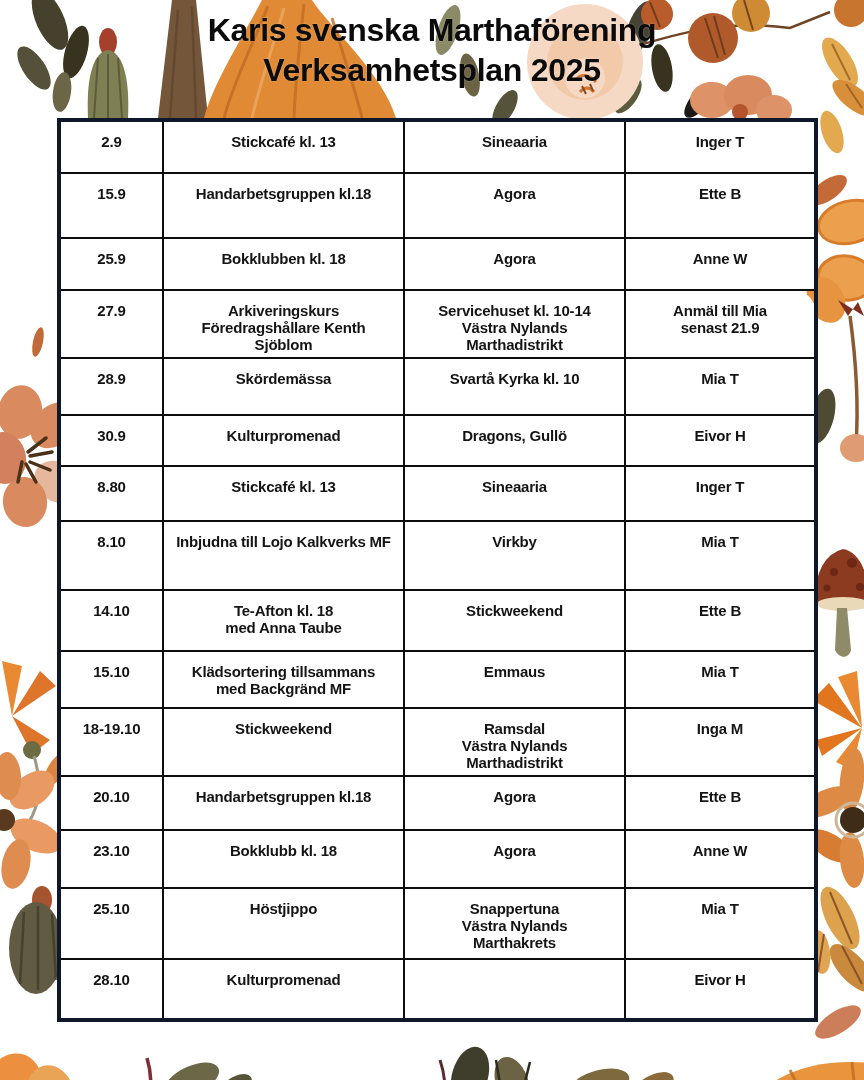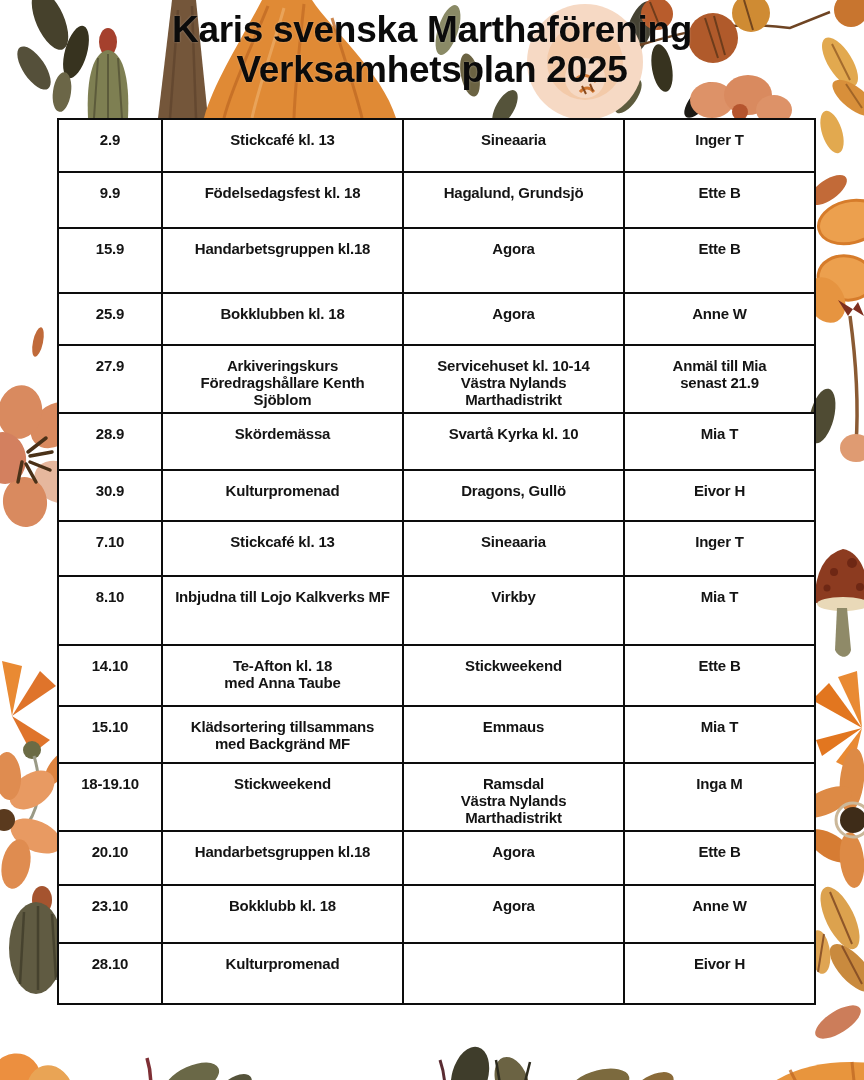--- a/index.html
+++ b/index.html
@@ -1,24 +1,24 @@
 <!DOCTYPE html>
 <html><head>
 <meta charset="utf-8">
 <style>
   html,body{margin:0;padding:0;background:#ffffff;width:864px;height:1080px;overflow:hidden;
     font-family:"Liberation Sans",sans-serif;}
   .page{position:relative;width:864px;height:1080px;background:#ffffff;}
   svg.bg{position:absolute;left:0;top:0;z-index:0;}
   .title{position:absolute;left:0;top:10px;width:864px;text-align:center;z-index:3;
-    color:#0b0b0b;font-weight:700;line-height:40px;font-size:37px;letter-spacing:-0.3px;}
+    color:#0b0b0b;font-weight:700;line-height:40px;font-size:32px;letter-spacing:-0.3px;}
   .title div{text-shadow:0 0 2px rgba(255,255,255,.35);}
   table.plan{position:absolute;left:57px;top:118px;z-index:2;border-collapse:collapse;
     width:757px;table-layout:fixed;background:transparent;}
-  table.plan{border:2px solid #0f172a;}
+  table.plan{border:4px solid #0f172a;}
   table.plan td{border:2px solid #0d0d0d;background:#ffffff;vertical-align:top;
     text-align:center;padding:11px 4px 2px 4px;font-weight:700;font-size:15px;
     line-height:17px;color:#141414;white-space:pre-line;letter-spacing:-0.2px;}
   td.small{font-size:13px;line-height:15px;padding-top:13px;margin-top:25px;}
   td.lower{padding-top:24px;}
   td.gap2{line-height:21px;border-radius:23px;}
 </style>
 </head>
 <body>
 
@@ -202,26 +202,20 @@
         <col style="width:221px">
         <col style="width:191px">
       </colgroup>
     <tbody>
       <tr style="height:53px">
         <td>2.9</td>
         <td>Stickcafé kl. 13</td>
         <td>Sineaaria</td>
         <td>Inger T</td>
       </tr>
-      <tr style="height:56px">
-        <td>9.9</td>
-        <td>Födelsedagsfest kl. 18</td>
-        <td>Hagalund, Grundsjö</td>
-        <td>Ette B</td>
-      </tr>
       <tr style="height:65px">
         <td>15.9</td>
         <td>Handarbetsgruppen kl.18</td>
         <td>Agora</td>
         <td>Ette B</td>
       </tr>
       <tr style="height:52px">
         <td>25.9</td>
         <td>Bokklubben kl. 18</td>
         <td>Agora</td>
@@ -244,21 +238,21 @@
         <td>Svartå Kyrka kl. 10</td>
         <td>Mia T</td>
       </tr>
       <tr style="height:51px">
         <td>30.9</td>
         <td>Kulturpromenad</td>
         <td>Dragons, Gullö</td>
         <td>Eivor H</td>
       </tr>
       <tr style="height:55px">
-        <td>7.10</td>
+        <td>8.80</td>
         <td>Stickcafé kl. 13</td>
         <td>Sineaaria</td>
         <td>Inger T</td>
       </tr>
       <tr style="height:69px">
         <td>8.10</td>
         <td class="small">Inbjudna till Lojo Kalkverks MF</td>
         <td>Virkby</td>
         <td>Mia T</td>
       </tr>
@@ -289,20 +283,28 @@
         <td>Handarbetsgruppen kl.18</td>
         <td>Agora</td>
         <td>Ette B</td>
       </tr>
       <tr style="height:58px">
         <td>23.10</td>
         <td>Bokklubb kl. 18</td>
         <td>Agora</td>
         <td>Anne W</td>
       </tr>
+      <tr style="height:71px">
+        <td>25.10</td>
+        <td>Höstjippo</td>
+        <td>Snappertuna
+Västra Nylands
+Marthakrets</td>
+        <td>Mia T</td>
+      </tr>
       <tr style="height:61px">
         <td>28.10</td>
         <td>Kulturpromenad</td>
         <td></td>
         <td>Eivor H</td>
       </tr>
     </tbody>
   </table>
 </div>
 

